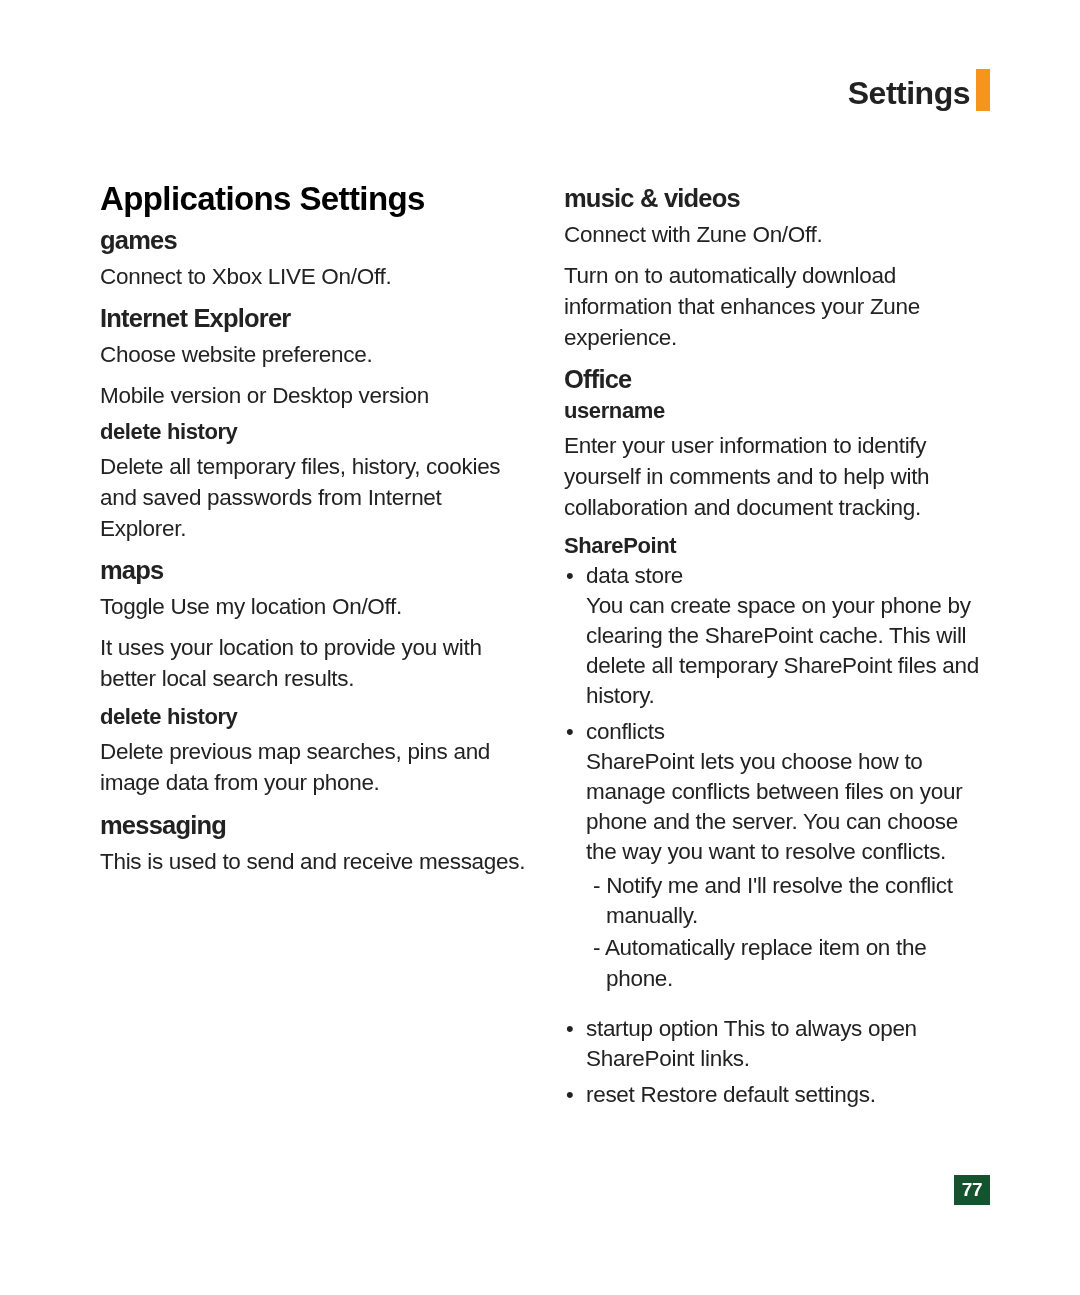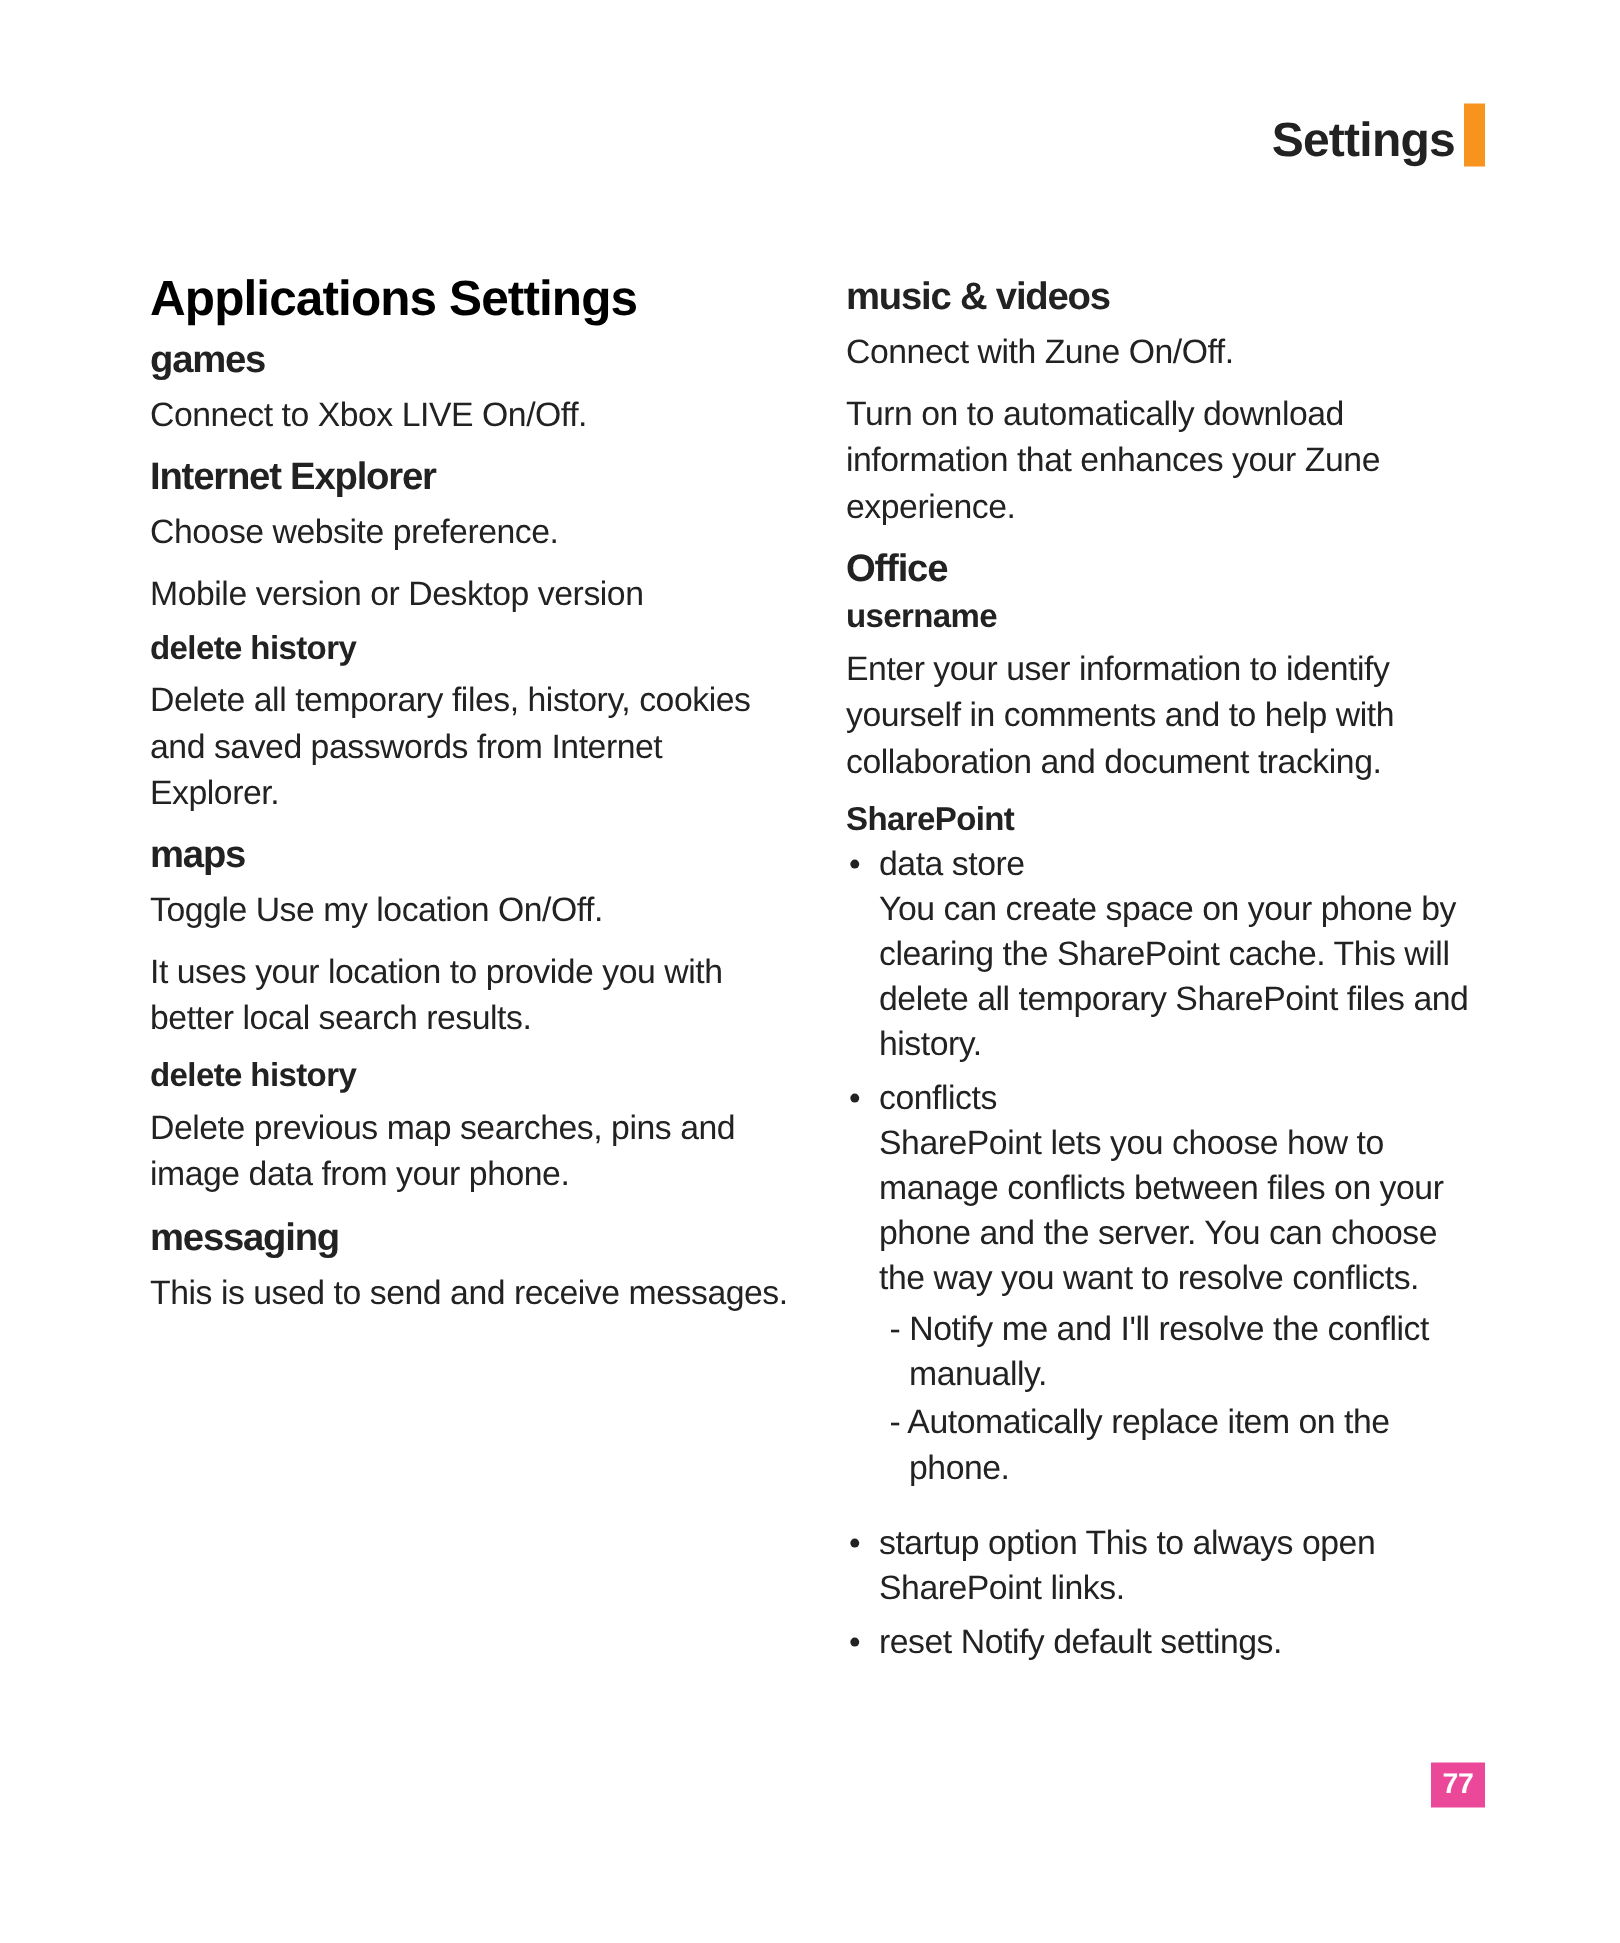--- a/index.html
+++ b/index.html
@@ -110,21 +110,21 @@
     line-height: 1.35;
     padding-left: 14px;
     text-indent: -13px;
     margin: 2px 0;
     letter-spacing: -0.3px;
   }
   .page-number {
     position: absolute;
     right: 90px;
     bottom: 90px;
-    background: #ec4899;
+    background: #14532d;
     color: #fff;
     font-weight: 700;
     font-size: 19px;
     width: 36px;
     height: 30px;
     line-height: 30px;
     text-align: center;
   }
 </style>
 </head>
@@ -181,20 +181,20 @@
         </li>
         <li>
           <span class="li-lead">conflicts</span>
           <span>SharePoint lets you choose how to manage conflicts between files on your phone and the server. You can choose the way you want to resolve conflicts.</span>
           <div class="dash-list">
             <div class="dash-item">- Notify me and I'll resolve the conflict manually.</div>
             <div class="dash-item">- Automatically replace item on the phone.</div>
           </div>
         </li>
         <li>startup option This to always open SharePoint links.</li>
-        <li>reset Notify default settings.</li>
+        <li>reset Restore default settings.</li>
       </ul>
 
     </div>
   </div>
 
   <div class="page-number">77</div>
 </div>
 
 </body></html>

